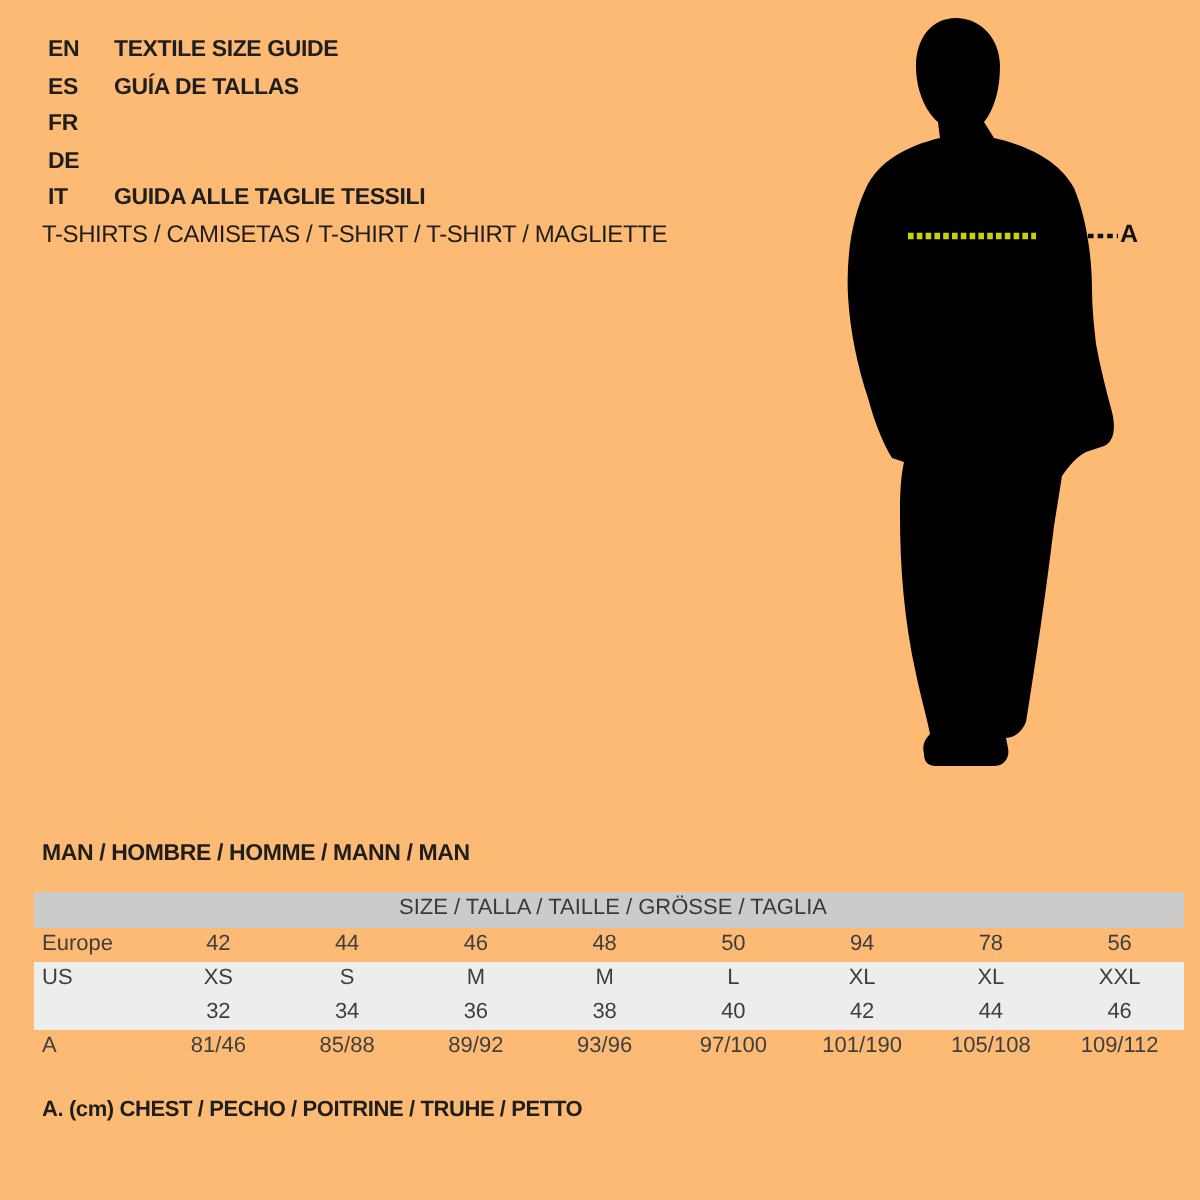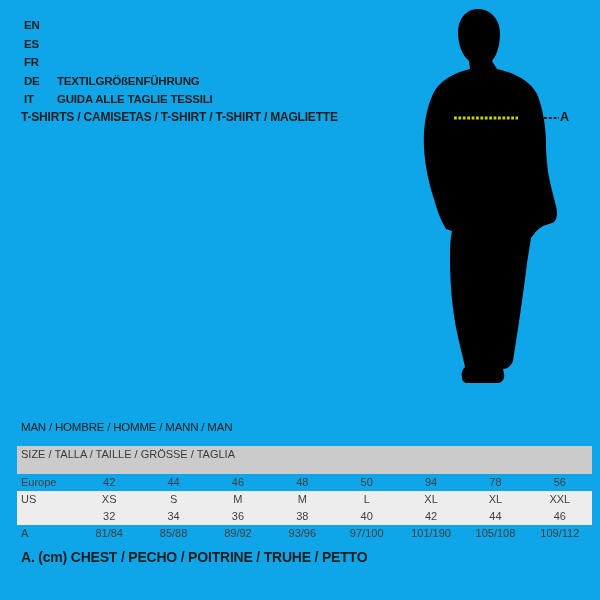--- a/index.html
+++ b/index.html
@@ -1,59 +1,60 @@
 <!DOCTYPE html>
 <html><head>
 <meta charset="utf-8">
 <style>
   html,body{margin:0;padding:0;background:#fff;}
   .page{
-    position:relative;width:600px;height:600px;background:#0ea5e9;overflow:hidden;
+    position:relative;width:600px;height:600px;background:#fdba74;overflow:hidden;
     font-family:"Liberation Sans", sans-serif;color:#1e1e1e;
   }
   
   .langs{position:absolute;left:24px;top:16px;}
   .lang-row{display:flex;height:18.5px;line-height:18.5px;font-size:11.5px;font-weight:700;letter-spacing:-0.2px;}
   .lang-code{width:33px;}
   
   .cats{position:absolute;left:21px;top:108px;}
-  .cat-line{height:18.5px;line-height:18.5px;font-size:12px;font-weight:700;letter-spacing:-0.2px;}
+  .cat-line{height:18.5px;line-height:18.5px;font-size:12px;font-weight:400;letter-spacing:-0.2px;}
   
   .figure-svg{position:absolute;left:413px;top:5px;width:155px;height:385px;}
   .measure-a{position:absolute;left:560px;top:110px;font-size:12.5px;font-weight:600;color:#111;}
   
-  .section-title{position:absolute;left:21px;top:421px;font-size:11.5px;font-weight:400;letter-spacing:-0.2px;}
+  .section-title{position:absolute;left:21px;top:421px;font-size:11.5px;font-weight:700;letter-spacing:-0.2px;}
   
   .size-table{position:absolute;left:17px;top:446px;width:575px;font-size:11px;color:#3f3f3f;}
-  .t-header{height:28px;line-height:16px;background:#cbcbcb;color:#3a3a3a;padding-left:4px;}
+  .t-header{height:18px;line-height:16px;background:#cbcbcb;color:#3a3a3a;padding-left:4px;text-align:center;}
   .t-row{display:flex;height:17px;line-height:17px;}
   .t-row.shaded{background:#ededed;}
   .t-label{width:56px;padding-left:4px;}
   .t-cell{flex:1;text-align:center;}
   
-  .footnote{position:absolute;left:21px;top:549px;font-size:14px;font-weight:700;letter-spacing:-0.2px;}
+  .footnote{position:absolute;left:21px;top:549px;font-size:11px;font-weight:700;letter-spacing:-0.2px;}
 </style>
 </head>
 <body>
 
 <div class="page">
 
   <div class="langs">
     <div class="lang-row">
       <span class="lang-code">EN</span>
+      <span class="lang-label">TEXTILE SIZE GUIDE</span>
     </div>
     <div class="lang-row">
       <span class="lang-code">ES</span>
+      <span class="lang-label">GUÍA DE TALLAS</span>
     </div>
     <div class="lang-row">
       <span class="lang-code">FR</span>
     </div>
     <div class="lang-row">
       <span class="lang-code">DE</span>
-      <span class="lang-label">TEXTILGRÖßENFÜHRUNG</span>
     </div>
     <div class="lang-row">
       <span class="lang-code">IT</span>
       <span class="lang-label">GUIDA ALLE TAGLIE TESSILI</span>
     </div>
   </div>
 
   <div class="cats">
     <div class="cat-line">T-SHIRTS / CAMISETAS / T-SHIRT / T-SHIRT / MAGLIETTE</div>
   </div>
@@ -130,21 +131,21 @@
       <div class="t-cell">36</div>
       <div class="t-cell">38</div>
       <div class="t-cell">40</div>
       <div class="t-cell">42</div>
       <div class="t-cell">44</div>
       <div class="t-cell">46</div>
     </div>
 
     <div class="t-row">
       <div class="t-label">A</div>
-      <div class="t-cell">81/84</div>
+      <div class="t-cell">81/46</div>
       <div class="t-cell">85/88</div>
       <div class="t-cell">89/92</div>
       <div class="t-cell">93/96</div>
       <div class="t-cell">97/100</div>
       <div class="t-cell">101/190</div>
       <div class="t-cell">105/108</div>
       <div class="t-cell">109/112</div>
     </div>
   </div>
 

